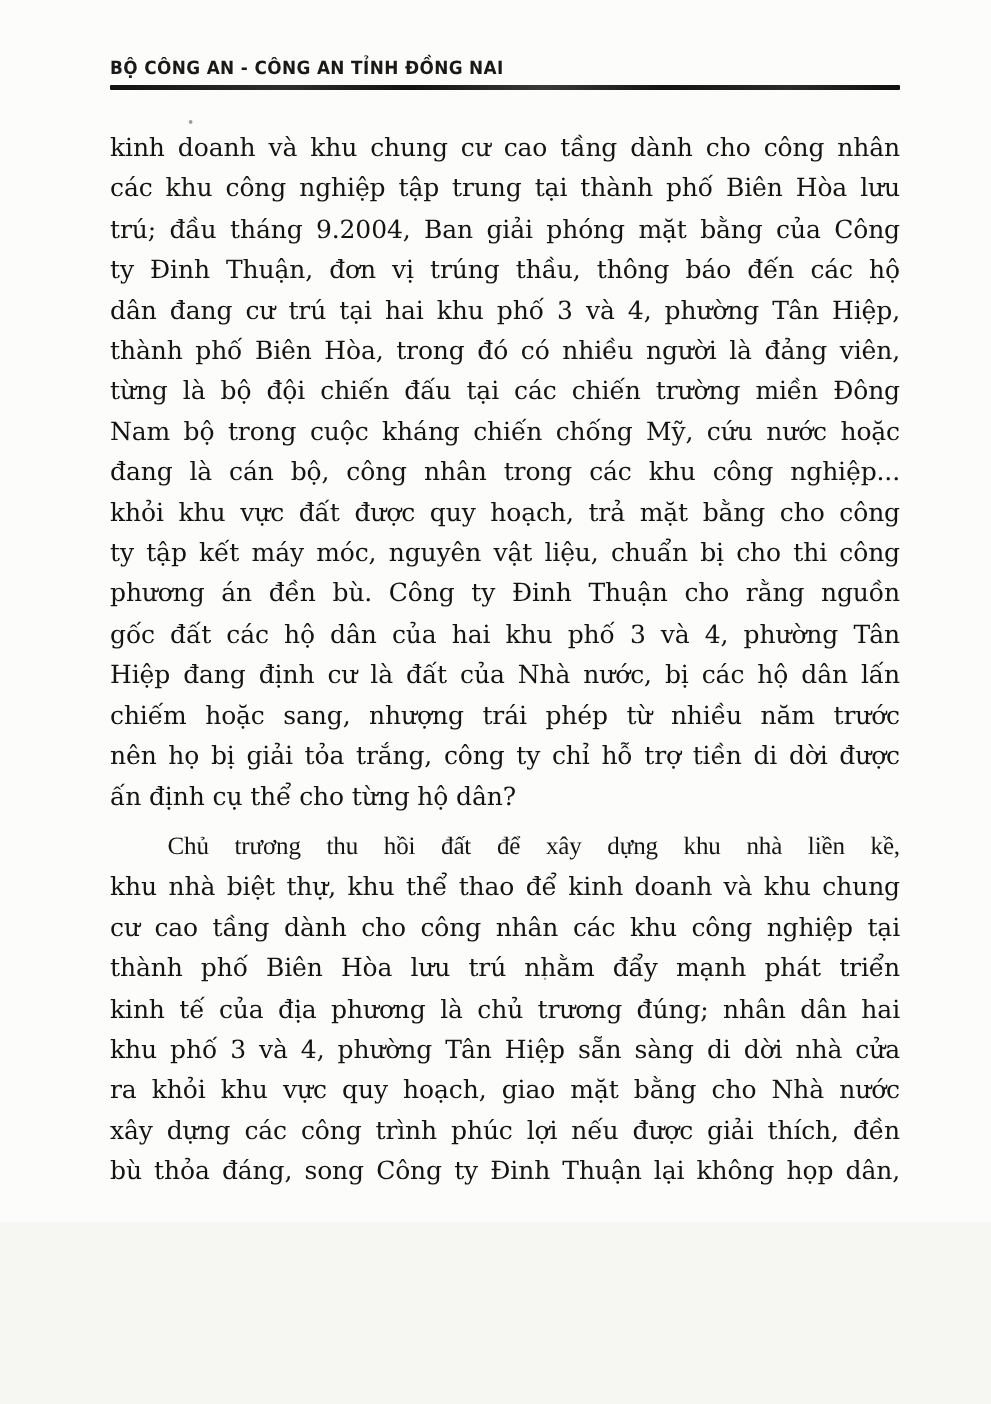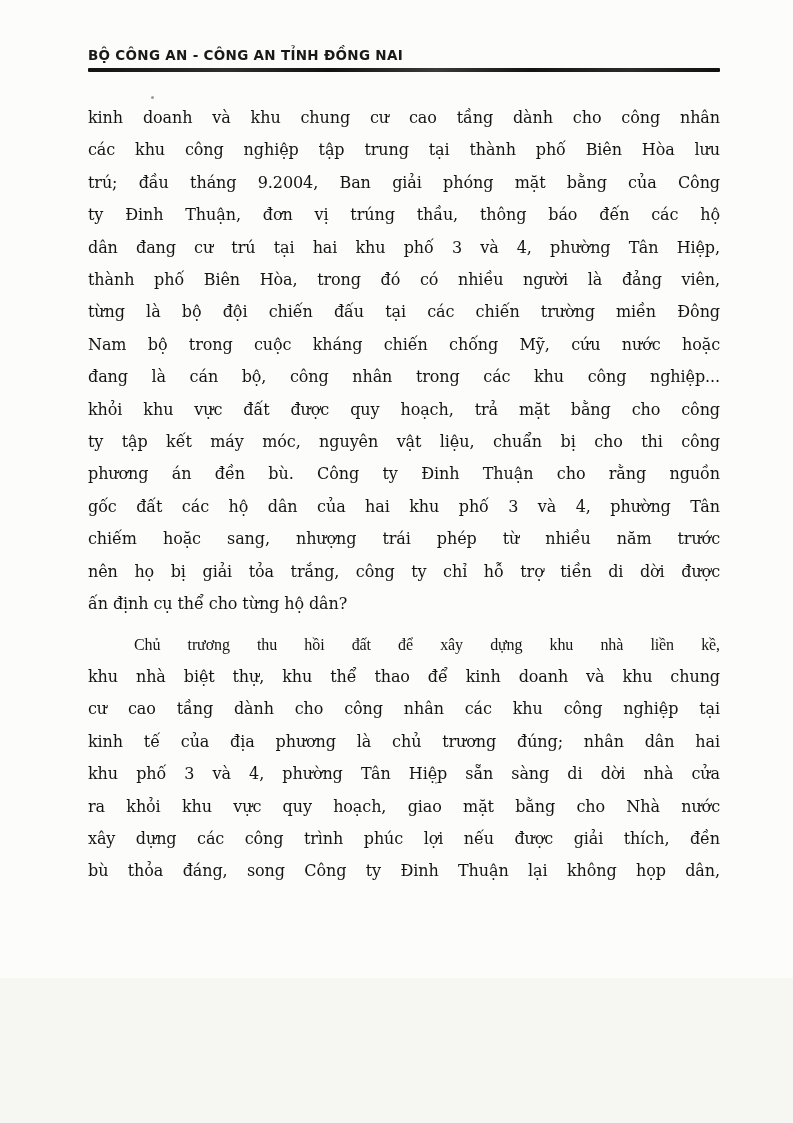--- a/index.html
+++ b/index.html
@@ -43,21 +43,21 @@
     height: 3.5px;
     background: linear-gradient(90deg, #131313, #2e2e2e 22%, #121212 38%, #3a3a3a 55%, #141414 70%, #2b2b2b 86%, #101010);
     border-radius: 1px;
   }
   
   .body-text {
     position: absolute;
     left: 88px;
     top: 102px;
     width: 632px;
-    font-size: 16px;
+    font-size: 20px;
     line-height: 32.4px;
     letter-spacing: -0.1px;
     color: #141414;
   }
   .para {
     margin: 0;
     padding: 0;
   }
   .para + .para {
     margin-top: 8px;
@@ -111,28 +111,30 @@
       <span class="line">ty Đinh Thuận, đơn vị trúng thầu, thông báo đến các hộ</span>
       <span class="line">dân đang cư trú tại hai khu phố 3 và 4, phường Tân Hiệp,</span>
       <span class="line">thành phố Biên Hòa, trong đó có nhiều người là đảng viên,</span>
       <span class="line">từng là bộ đội chiến đấu tại các chiến trường miền Đông</span>
       <span class="line">Nam bộ trong cuộc kháng chiến chống Mỹ, cứu nước hoặc</span>
       <span class="line">đang là cán bộ, công nhân trong các khu công nghiệp...</span>
       <span class="line">khỏi khu vực đất được quy hoạch, trả mặt bằng cho công</span>
       <span class="line">ty tập kết máy móc, nguyên vật liệu, chuẩn bị cho thi công</span>
       <span class="line">phương án đền bù. Công ty Đinh Thuận cho rằng nguồn</span>
       <span class="line">gốc đất các hộ dân của hai khu phố 3 và 4, phường Tân</span>
+      <span class="line">Hiệp đang định cư là đất của Nhà nước, bị các hộ dân lấn</span>
       <span class="line">chiếm hoặc sang, nhượng trái phép từ nhiều năm trước</span>
       <span class="line">nên họ bị giải tỏa trắng, công ty chỉ hỗ trợ tiền di dời được</span>
       <span class="line last">ấn định cụ thể cho từng hộ dân?</span>
     </p>
     <p class="para">
       <span class="line indent">Chủ trương thu hồi đất để xây dựng khu nhà liền kề,</span>
       <span class="line">khu nhà biệt thự, khu thể thao để kinh doanh và khu chung</span>
       <span class="line">cư cao tầng dành cho công nhân các khu công nghiệp tại</span>
+      <span class="line">thành phố Biên Hòa lưu trú nhằm đẩy mạnh phát triển</span>
       <span class="line">kinh tế của địa phương là chủ trương đúng; nhân dân hai</span>
       <span class="line">khu phố 3 và 4, phường Tân Hiệp sẵn sàng di dời nhà cửa</span>
       <span class="line">ra khỏi khu vực quy hoạch, giao mặt bằng cho Nhà nước</span>
       <span class="line">xây dựng các công trình phúc lợi nếu được giải thích, đền</span>
       <span class="line">bù thỏa đáng, song Công ty Đinh Thuận lại không họp dân,</span>
     </p>
   </div>
 
   <div class="page-number">226</div>
 

